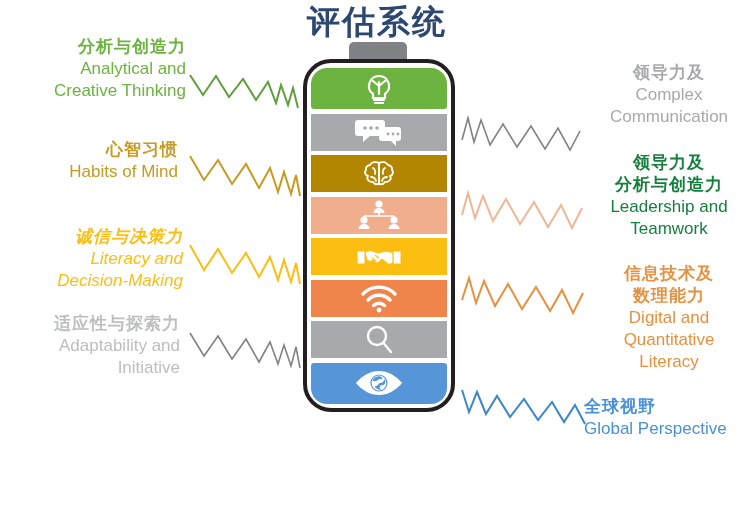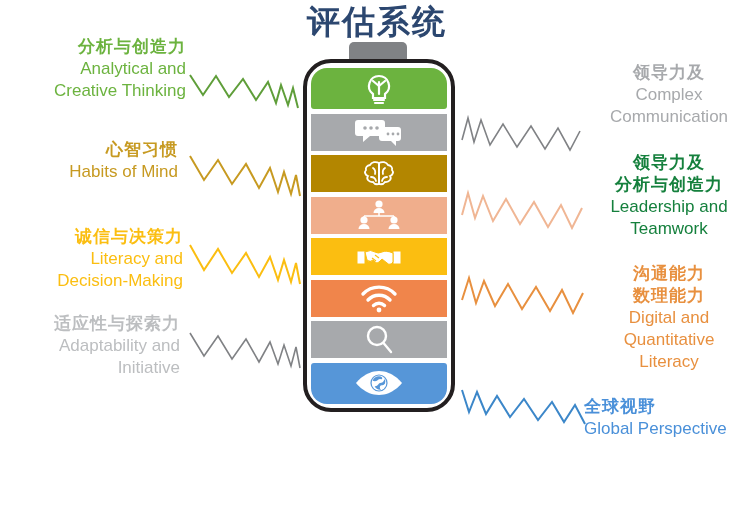--- a/index.html
+++ b/index.html
@@ -243,21 +243,21 @@
     <span class="cn">心智习惯</span>
     <span class="en">Habits of Mind</span>
   </div>
 
   <div class="label left" style="left:0px;top:36px;width:186px;color:#6CB33F;">
     <span class="cn">分析与创造力</span>
     <span class="en">Analytical and</span>
     <span class="en">Creative Thinking</span>
   </div>
 
-  <div class="label left" style="left:0px;top:226px;width:183px;color:#FBBE11;">
+  <div class="label left" style="left:0px;top:226px;width:183px;color:#FBBE11;font-style:italic;">
     <span class="cn">诚信与决策力</span>
     <span class="en">Literacy and</span>
     <span class="en">Decision-Making</span>
   </div>
 
   <div class="label left" style="left:0px;top:313px;width:180px;color:#BCBEC0;">
     <span class="cn">适应性与探索力</span>
     <span class="en">Adaptability and</span>
     <span class="en">Initiative</span>
   </div>
@@ -269,21 +269,21 @@
   </div>
 
   <div class="label right" style="left:584px;top:152px;width:170px;color:#15803d;text-align:center;">
     <span class="cn">领导力及</span>
     <span class="cn">分析与创造力</span>
     <span class="en">Leadership and</span>
     <span class="en">Teamwork</span>
   </div>
 
   <div class="label right" style="left:584px;top:263px;width:170px;color:#E8903F;text-align:center;">
-    <span class="cn">沟通能力</span>
+    <span class="cn">信息技术及</span>
     <span class="cn">数理能力</span>
     <span class="en">Digital and</span>
     <span class="en">Quantitative</span>
     <span class="en">Literacy</span>
   </div>
 
   <div class="label right" style="left:584px;top:396px;width:170px;color:#4A90D9;text-align:left;">
     <span class="cn">全球视野</span>
     <span class="en">Global Perspective</span>
   </div>

